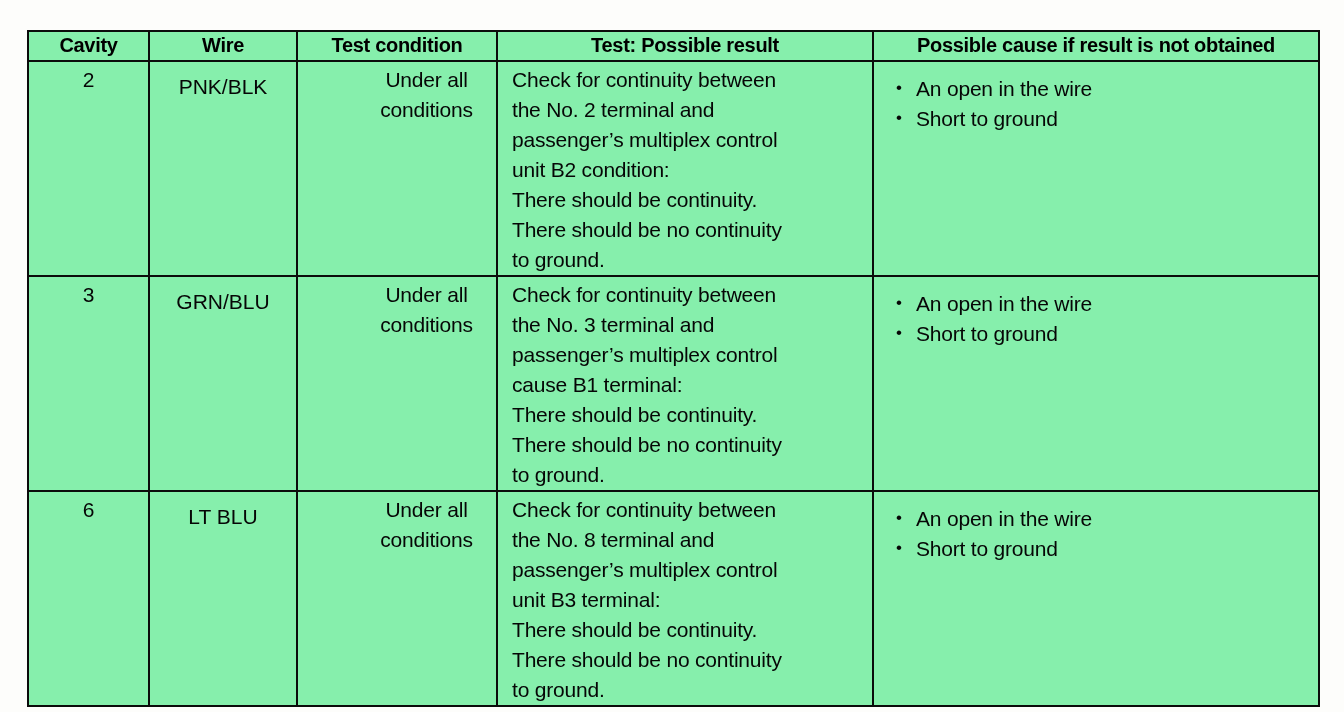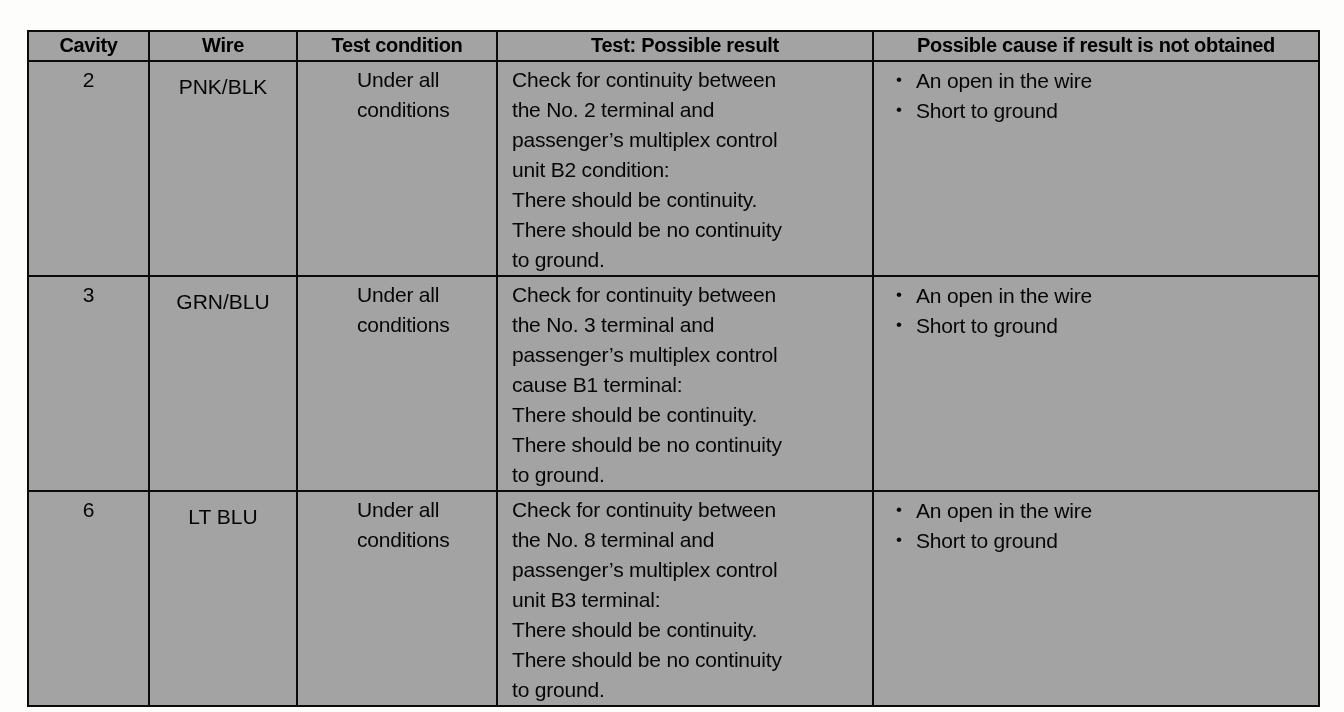--- a/index.html
+++ b/index.html
@@ -31,21 +31,21 @@
     height: 656px;
     border-collapse: collapse;
     table-layout: fixed;
     background: #ffffff;
     box-sizing: border-box;
   }
   .diag-table td, .diag-table th {
     border: 2px solid #0b0b0b;
     padding: 0;
     vertical-align: top;
-    background: #a3a3a3;
+    background: #86efac;
   }
 
   
   col.c-cavity    { width: 121px; }
   col.c-wire      { width: 148px; }
   col.c-cond      { width: 200px; }
   col.c-desired   { width: 376px; }
   col.c-cause     { width: 446px; }
 
   
@@ -82,39 +82,39 @@
   .wire-name {
     display: block;
     text-align: center;
     font-size: 21px;
     line-height: 30px;
     padding-top: 10px;
     letter-spacing: 0px;
   }
   .cond-text {
     display: block;
-    text-align: left;
+    text-align: center;
     padding: 3px 0 0 14px;
     font-size: 21px;
     line-height: 30px;
     margin-left: 45px;
   }
   .cond-text .l2 { display: block; }
 
   .desired-text {
     display: block;
     padding: 3px 16px 0 14px;
     font-size: 21px;
     line-height: 30px;
   }
   .desired-text .ln { display: block; white-space: nowrap; }
 
   .cause-list {
     margin: 0;
-    padding: 4px 0 0 0;
+    padding: 12px 0 0 0;
     list-style: none;
   }
   .cause-list li {
     position: relative;
     padding: 0 0 0 42px;
     font-size: 21px;
     line-height: 30px;
     white-space: nowrap;
   }
   .cause-list li::before {

